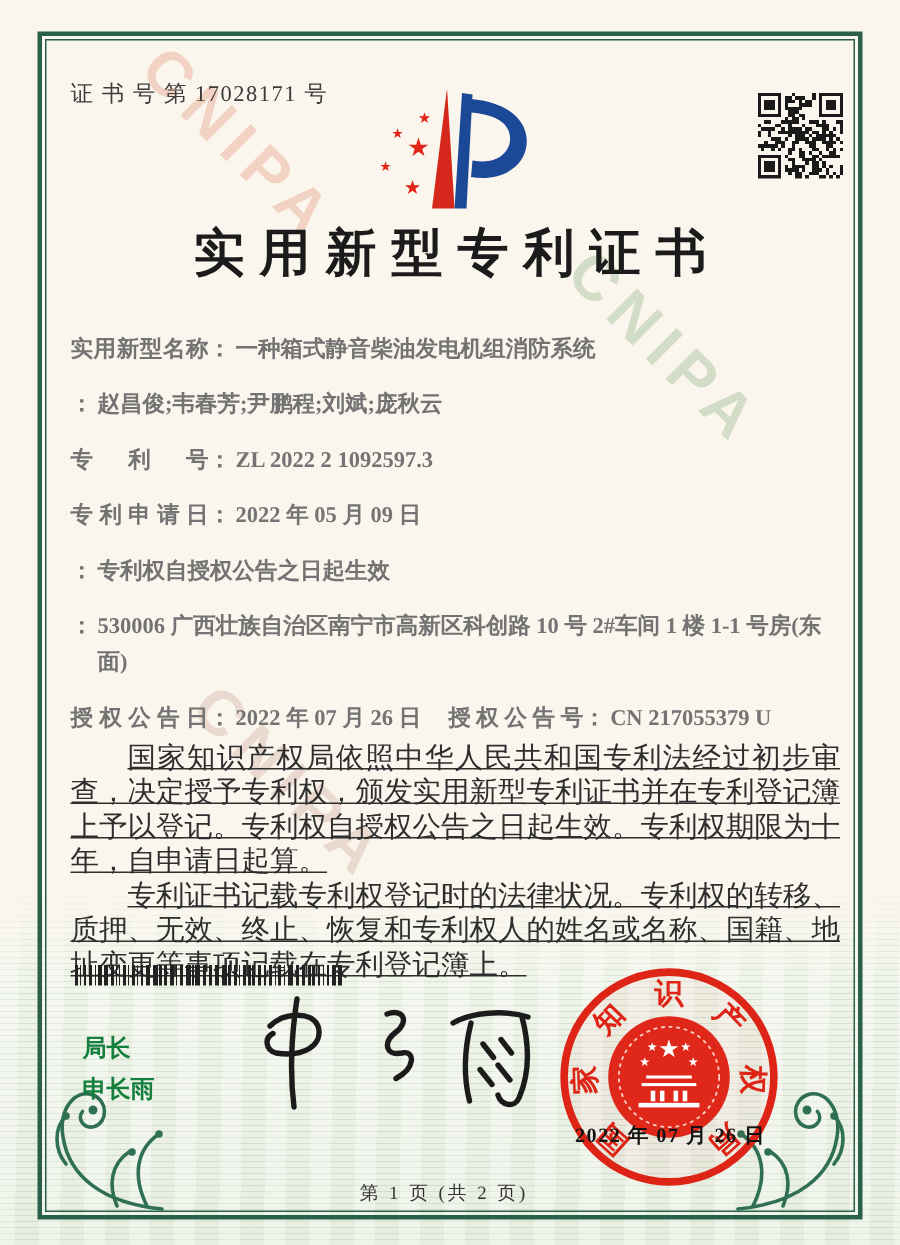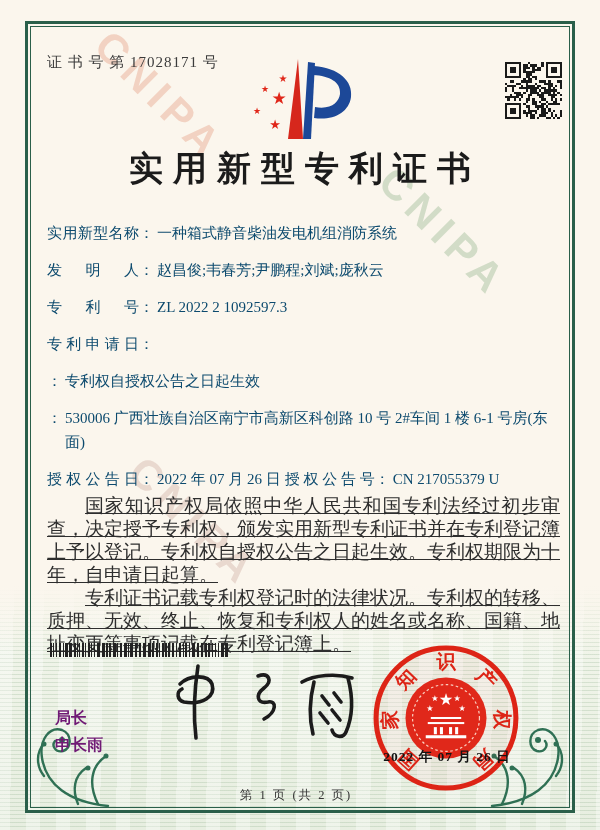--- a/index.html
+++ b/index.html
@@ -26,34 +26,34 @@
   .corner{position:absolute;z-index:2;width:86px;height:104px;}
   .corner-bl{left:28px;bottom:20px;}
   .corner-br{right:28px;bottom:20px;transform:scaleX(-1);}
   
   .content{position:absolute;inset:0;z-index:3;}
   .cert-no{position:absolute;left:47px;top:53px;font-size:15px;letter-spacing:1px;color:#3b3b3b;}
   .logo{position:absolute;left:238px;top:54px;width:124px;height:92px;}
   .qr{position:absolute;left:505px;top:62px;width:57px;height:57px;}
   .title{position:absolute;left:0;right:0;top:146px;text-align:center;font-size:34px;
       font-weight:bold;letter-spacing:10px;text-indent:10px;color:#1b1b1b;}
-  .fields{position:absolute;left:47px;right:38px;top:221px;font-size:15px;font-weight:400;color:#0c4a6e;}
+  .fields{position:absolute;left:47px;right:38px;top:221px;font-size:15px;font-weight:700;color:#737373;}
   .frow{display:flex;margin-bottom:13px;line-height:24px;}
   .flabel{flex:none;width:92px;text-align:justify;text-align-last:justify;}
   .fcolon{flex:none;padding:0 3px 0 0;}
   .fvalue{flex:1;}
-  .gpair2{margin-left:4px;display:flex;}
+  .gpair2{margin-left:18px;display:flex;}
   .gpair2 .flabel{width:90px;}
   .body-text{position:absolute;left:47px;right:40px;top:494px;font-size:19px;line-height:23px;
       color:#2e2e2e;text-align:justify;text-decoration:underline;}
   .body-text p{margin:0;text-indent:2em;}
   .barcode{position:absolute;left:50px;top:643px;width:180px;height:14px;}
-  .director{position:absolute;left:55px;top:710px;z-index:4;
+  .director{position:absolute;left:55px;top:692px;z-index:4;
       font-family:"Liberation Sans","DejaVu Sans",sans-serif;font-weight:bold;
-      font-size:16px;color:#701a75;line-height:1;}
+      font-size:16px;color:#15803d;line-height:1;}
   .director div{margin-bottom:11px;}
   .signature{position:absolute;left:162px;top:652px;width:218px;height:98px;z-index:4;}
   .seal{position:absolute;left:370px;top:642px;width:152px;height:152px;z-index:4;}
   .seal-date{position:absolute;left:372px;top:748px;width:150px;text-align:center;z-index:5;
       font-size:13.5px;font-weight:bold;letter-spacing:1px;color:#131313;}
   .footer{position:absolute;left:0;right:8px;top:787px;text-align:center;z-index:4;
       font-size:12.5px;letter-spacing:2px;color:#333;}
 </style>
 </head>
 <body>
@@ -346,40 +346,40 @@
 
     <div class="title">实用新型专利证书</div>
 
     <div class="fields">
       <div class="frow">
         <span class="flabel">实用新型名称</span>
           <span class="fcolon">：</span>
           <span class="fvalue">一种箱式静音柴油发电机组消防系统</span>
       </div>
       <div class="frow">
-        <span class="flabel">发明人</span>
           <span class="fcolon">：</span>
           <span class="fvalue">赵昌俊;韦春芳;尹鹏程;刘斌;庞秋云</span>
       </div>
       <div class="frow">
         <span class="flabel">专利号</span>
           <span class="fcolon">：</span>
           <span class="fvalue">ZL 2022 2 1092597.3</span>
       </div>
       <div class="frow">
         <span class="flabel">专利申请日</span>
           <span class="fcolon">：</span>
+          <span class="fvalue">2022 年 05 月 09 日</span>
       </div>
       <div class="frow">
           <span class="fcolon">：</span>
           <span class="fvalue">专利权自授权公告之日起生效</span>
       </div>
       <div class="frow">
           <span class="fcolon">：</span>
-          <span class="fvalue">530006 广西壮族自治区南宁市高新区科创路 10 号 2#车间 1 楼 6-1 号房(东面)</span>
+          <span class="fvalue">530006 广西壮族自治区南宁市高新区科创路 10 号 2#车间 1 楼 1-1 号房(东面)</span>
       </div>
       <div class="frow">
         <span class="flabel">授权公告日</span>
           <span class="fcolon">：</span>
           <span>2022 年 07 月 26 日</span>
         <span class="gpair2">
             <span class="flabel">授权公告号</span>
             <span class="fcolon">：</span>
             <span>CN 217055379 U</span>
           </span>

